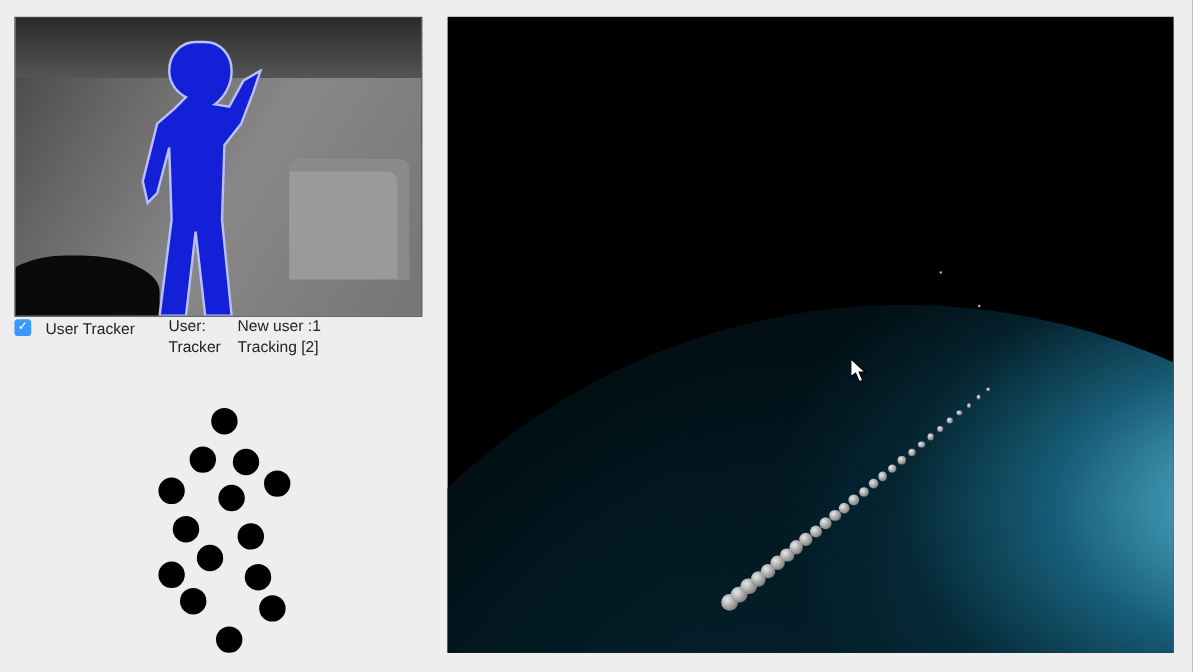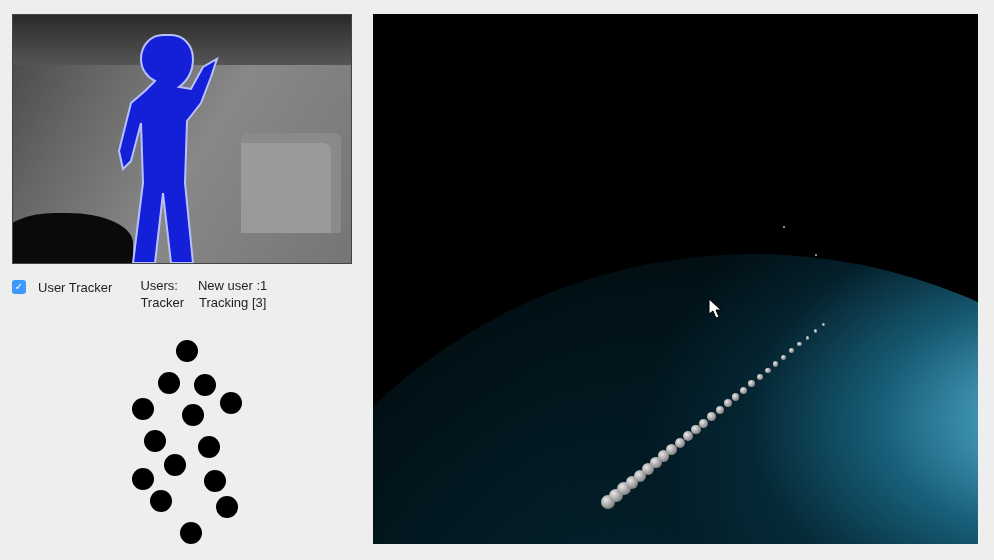--- a/index.html
+++ b/index.html
@@ -63,21 +63,20 @@
     .silhouette {
       position: absolute;
       left: 80px;
       top: 18px;
       width: 140px;
       height: 232px;
     }
     .silhouette svg { width: 100%; height: 100%; }
 
     .status-row {
-      margin-top: 14px;
       display: flex;
       align-items: flex-start;
       gap: 10px;
     }
     .checkbox {
       width: 14px;
       height: 14px;
       border-radius: 3px;
       background: #3b99fc;
       display: inline-flex;
@@ -98,21 +97,21 @@
       top: 2px;
     }
     .status-table {
       margin-left: 18px;
       display: grid;
       grid-template-columns: auto auto;
       column-gap: 14px;
       row-gap: 2px;
     }
     .status-key { color: #222; }
-    .status-val { color: #222; text-align: center; }
+    .status-val { color: #222; }
 
     .skeleton-area {
       position: absolute;
       left: 120px;
       top: 330px;
       width: 200px;
       height: 210px;
     }
     .joint {
       position: absolute;
@@ -210,24 +209,24 @@
           C100 12 90 2 78 2
           Z"></path>
       </svg>
     </div>
   </div>
 
   <div class="status-row">
     <span class="checkbox"></span>
     <span class="chk-label">User Tracker</span>
     <div class="status-table">
-      <span class="status-key">Users:</span>
+      <span class="status-key">User:</span>
       <span class="status-val">New user :1</span>
       <span class="status-key">Tracker</span>
-      <span class="status-val">Tracking [3]</span>
+      <span class="status-val">Tracking [2]</span>
     </div>
   </div>
 </div>
 
 <div class="skeleton-area">
     <div class="joint" style="left: 56px; top: 10px;"></div>
     <div class="joint" style="left: 38px; top: 42px;"></div>
     <div class="joint" style="left: 74px; top: 44px;"></div>
     <div class="joint" style="left: 12px; top: 68px;"></div>
     <div class="joint" style="left: 62px; top: 74px;"></div>

